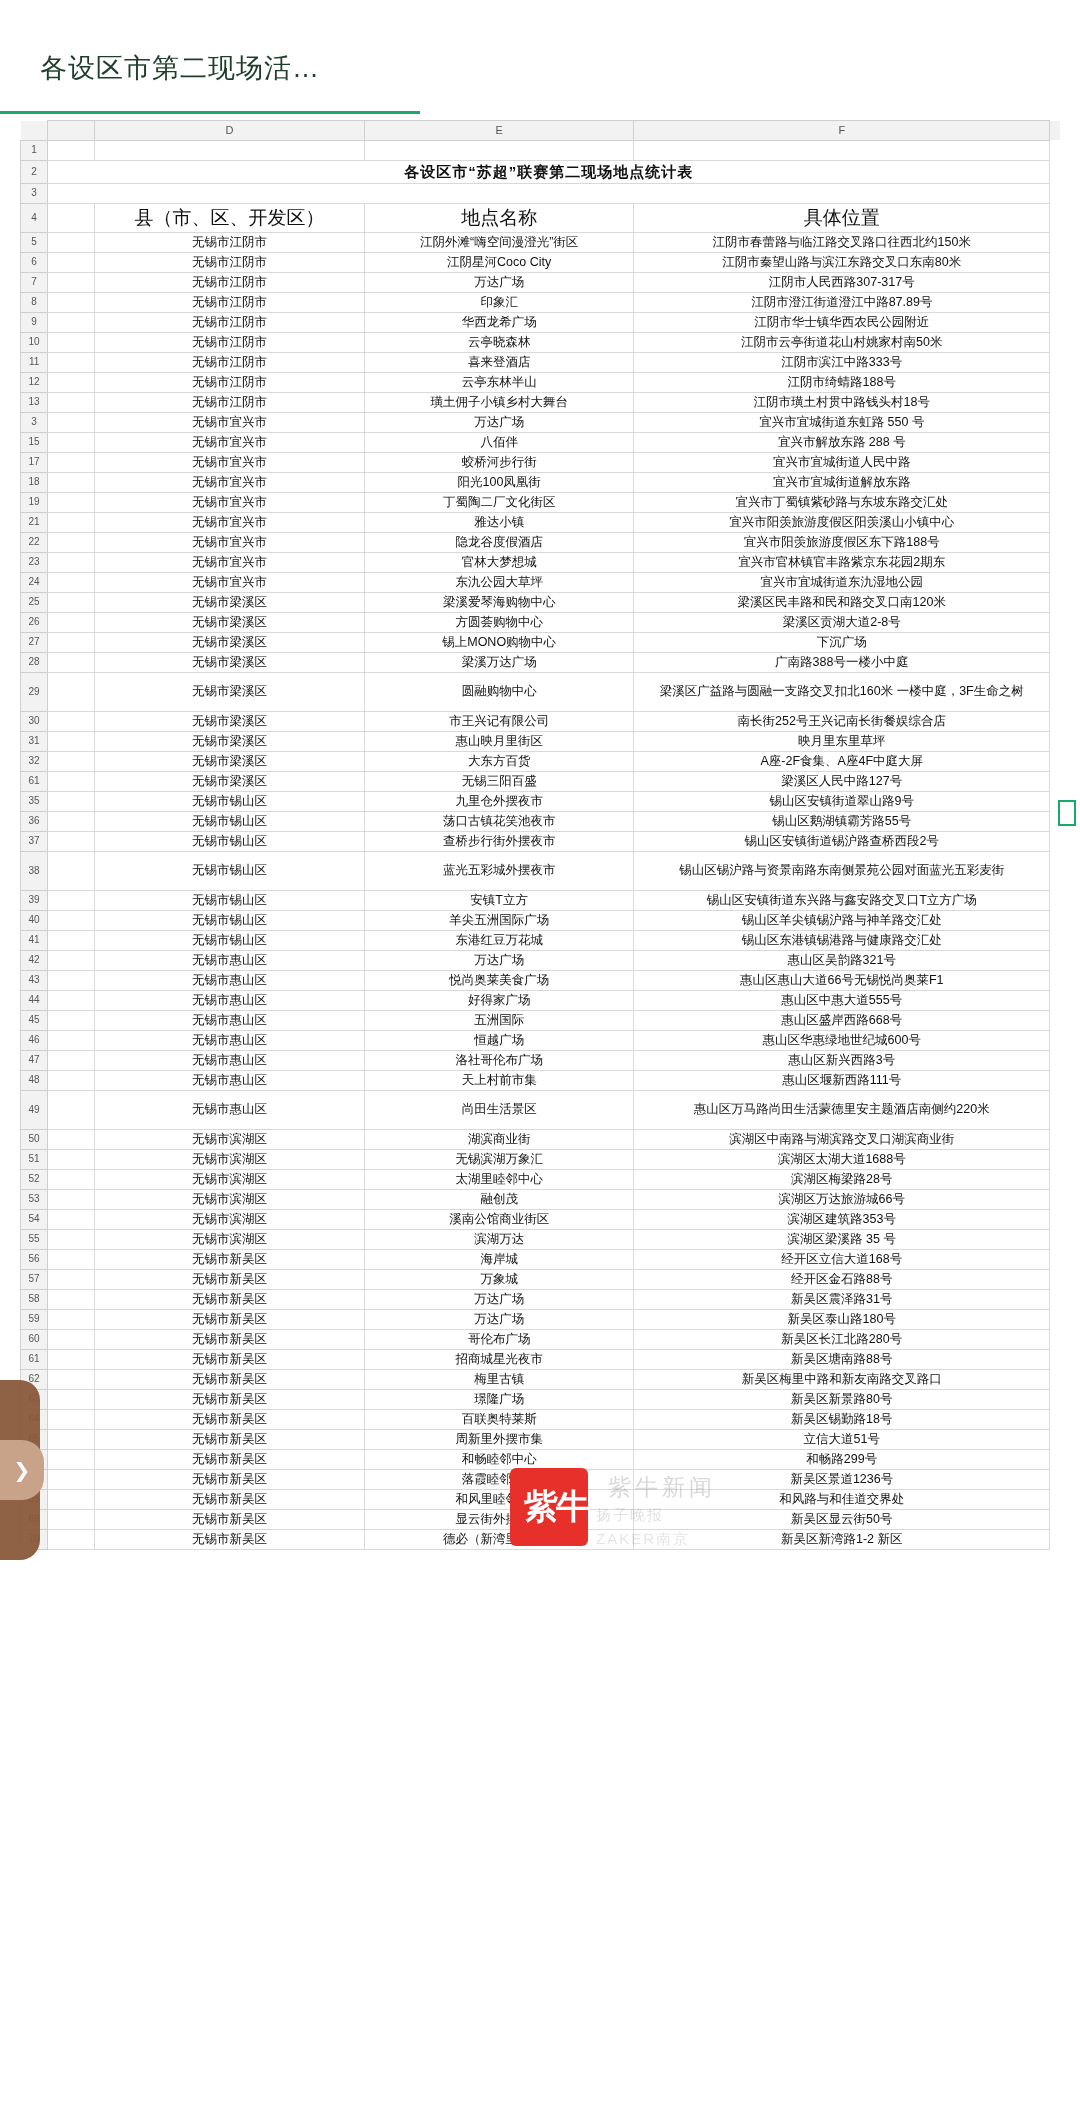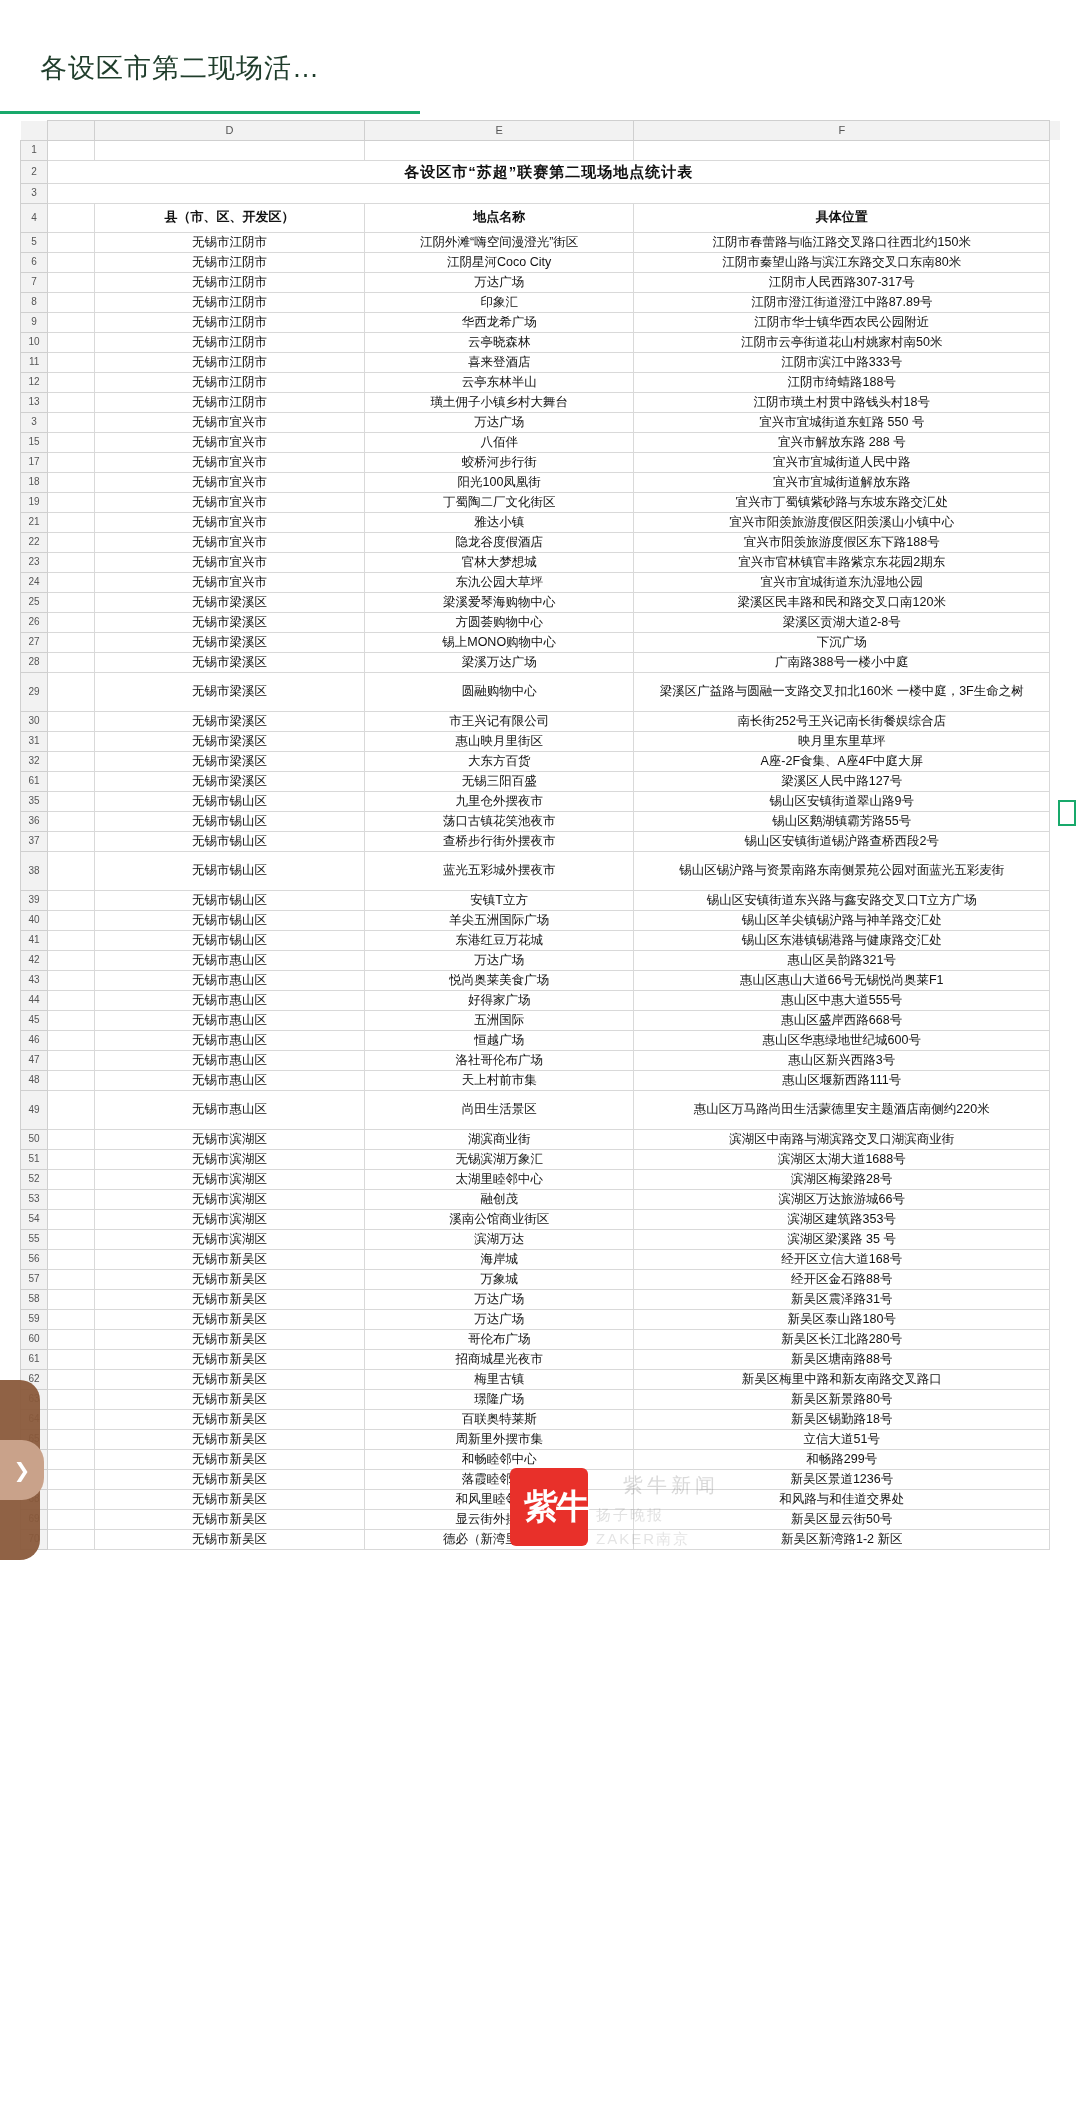--- a/index.html
+++ b/index.html
@@ -18,26 +18,26 @@
   col.cd{width:218px;}
   col.ce{width:218px;}
   col.cf{width:336px;}
   col.cg{width:8px;}
   td{border:1px solid #d9d9d9;font-size:12.5px;color:#111;padding:0;height:19px;text-align:center;vertical-align:middle;line-height:1.15;}
   td.rn{background:#f2f2f2;color:#555;font-size:10px;border-color:#cfcfcf;}
   td.colh{background:#f2f2f2;color:#555;font-size:11px;border-color:#cfcfcf;height:13px;}
   td.blank{border:1px solid #d9d9d9;}
   td.nb{border:none;}
   .bigtitle{font-size:15px;font-weight:bold;letter-spacing:1px;}
-  .hdr{font-weight:bold;font-size:13px;}
+  .hdr{font-weight:normal;font-size:19px;}
   .cellwrap{padding:1px 3px;display:block;}
   
   .wm{position:absolute;left:510px;top:1468px;width:78px;height:78px;background:#e8302a;border-radius:6px;display:flex;align-items:center;justify-content:flex-end;}
   .wm span{color:#fff;font-size:34px;font-weight:bold;letter-spacing:-2px;}
-  .wmtext{position:absolute;left:623px;top:1472px;color:rgba(120,120,120,.28);font-size:20px;letter-spacing:4px;}
+  .wmtext{position:absolute;left:608px;top:1472px;color:rgba(120,120,120,.28);font-size:23px;letter-spacing:4px;}
   .wmtext2{position:absolute;left:596px;top:1506px;color:rgba(120,120,120,.22);font-size:15px;letter-spacing:2px;}
   .wmtext3{position:absolute;left:596px;top:1530px;color:rgba(120,120,120,.20);font-size:15px;letter-spacing:2px;}
   
   .sidearrow{position:absolute;left:0;top:1380px;width:40px;height:180px;background:#8a5a3b;border-top-right-radius:20px;border-bottom-right-radius:20px;opacity:.95;}
   .sidearrow2{position:absolute;left:0;top:1440px;width:44px;height:60px;background:#c9a28a;border-top-right-radius:22px;border-bottom-right-radius:22px;display:flex;align-items:center;justify-content:center;}
   .sidearrow2 i{color:#fff;font-size:20px;font-style:normal;}
   .greenmark{position:absolute;left:1058px;top:800px;width:18px;height:26px;border:2px solid #18a96b;background:#fff;box-sizing:border-box;}
 </style>
 </head>
 <body>

